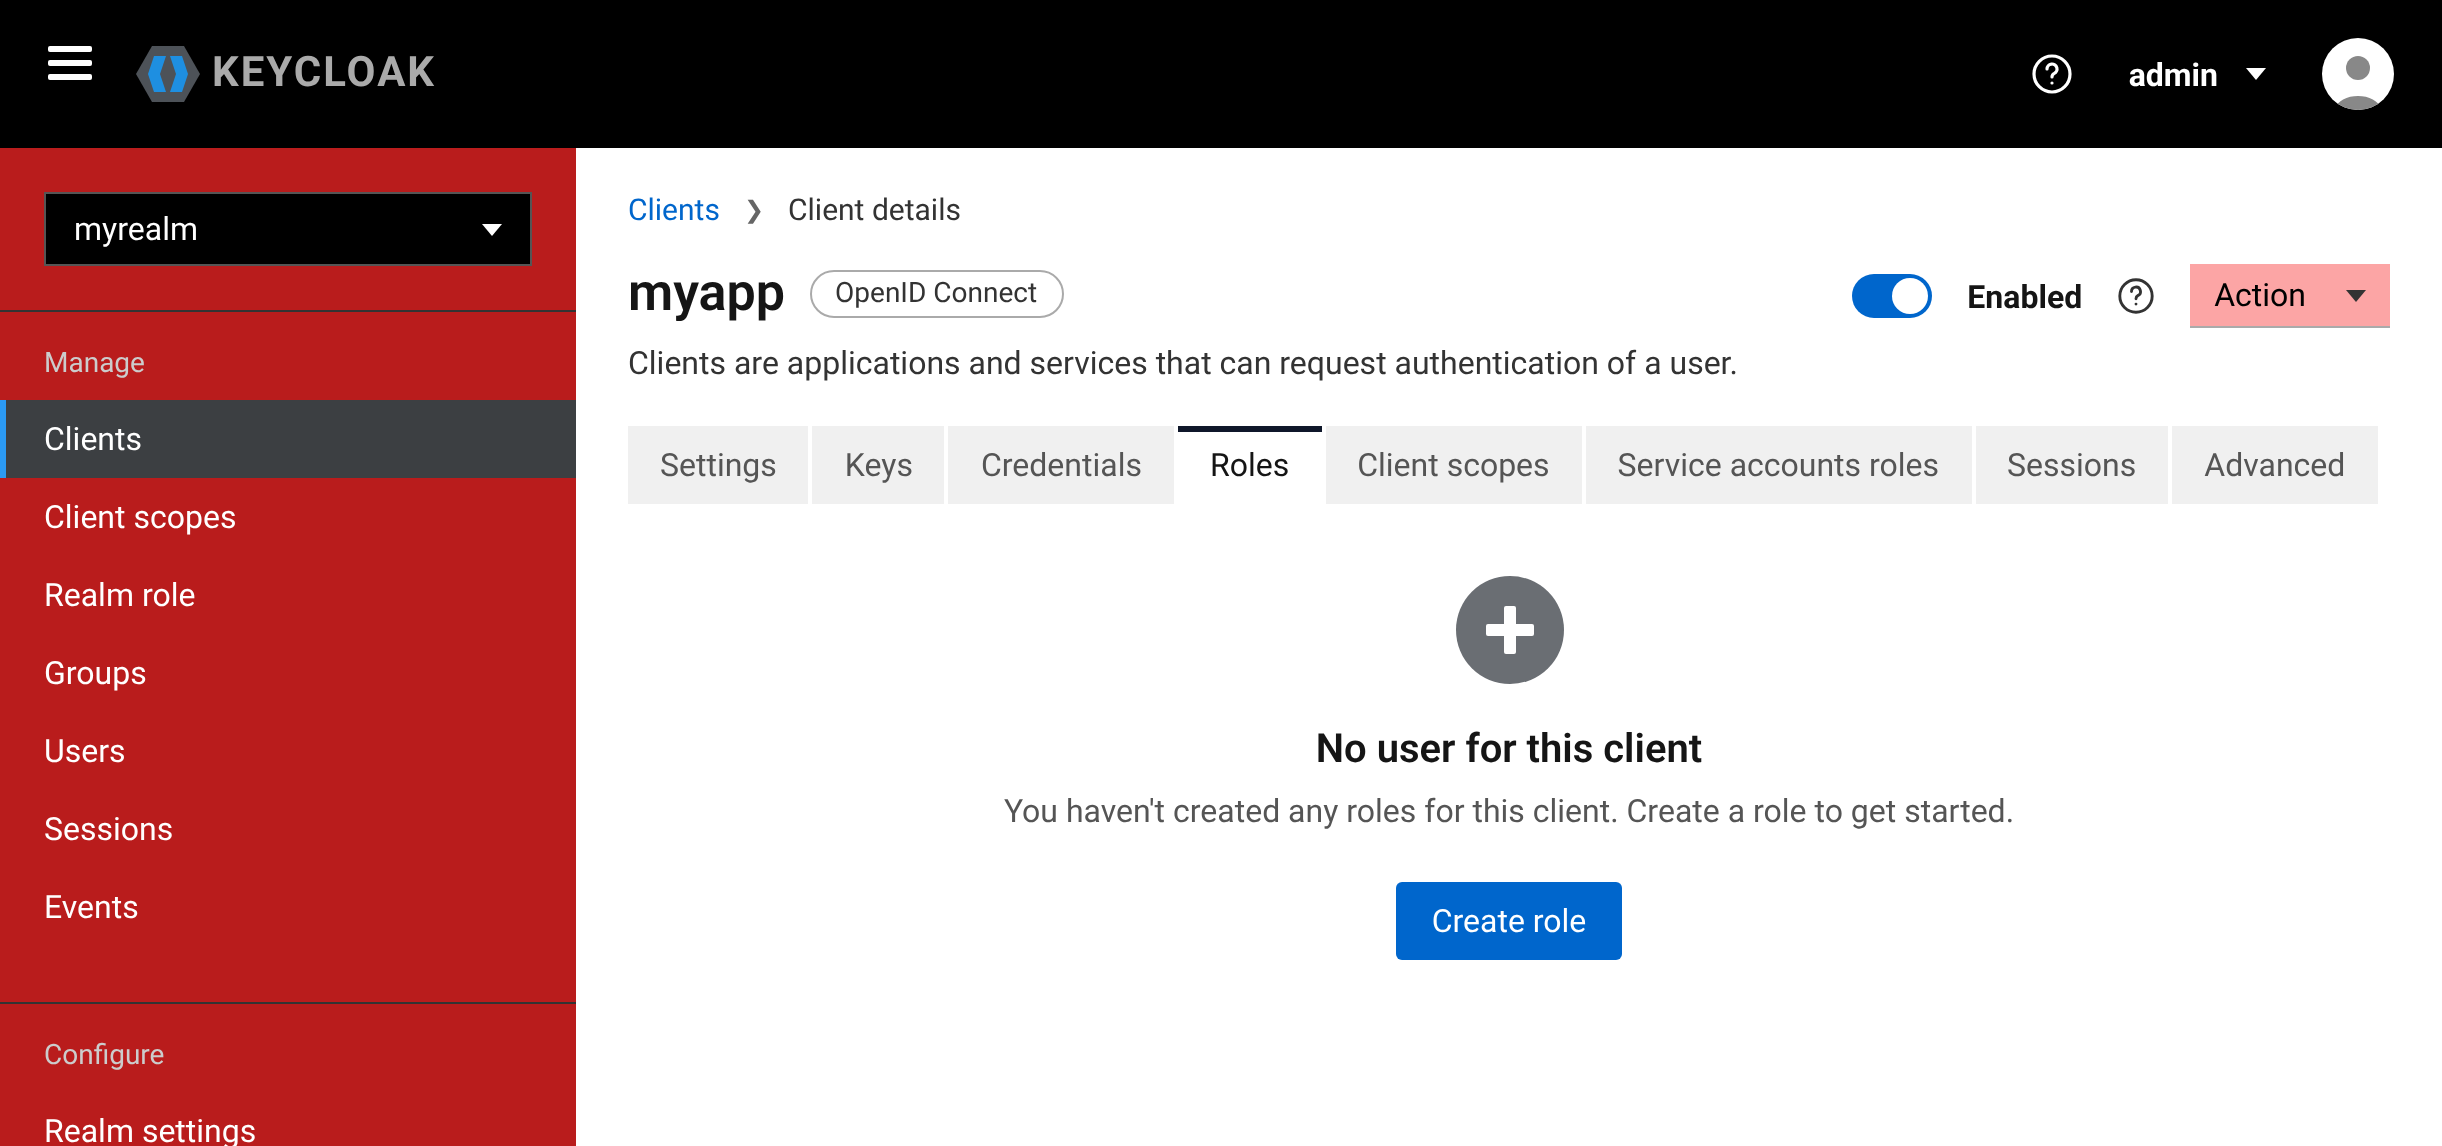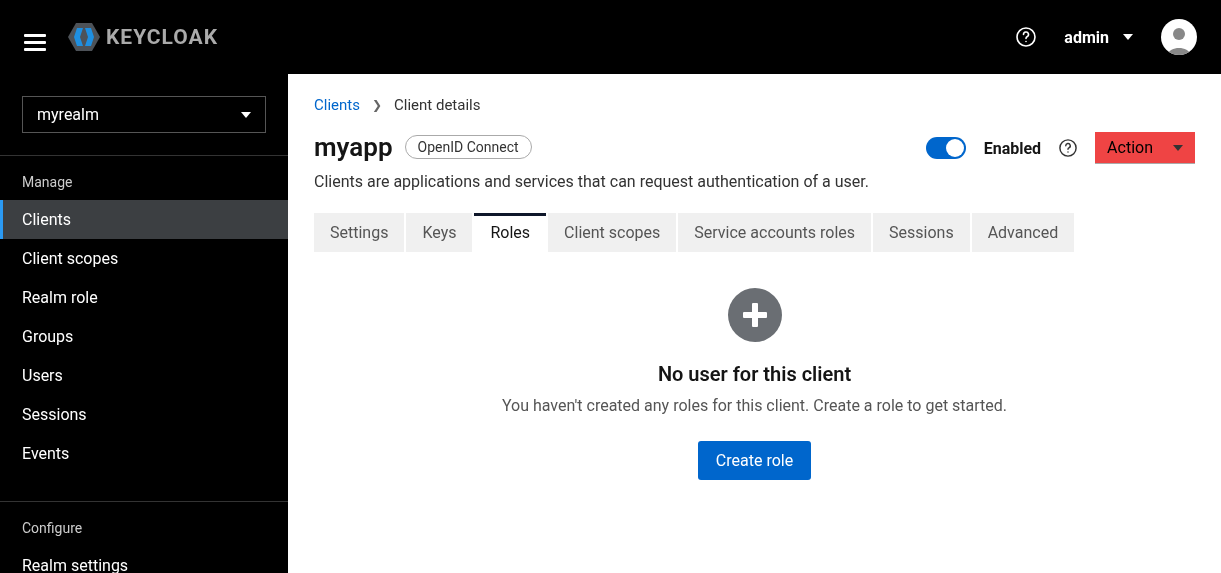--- a/index.html
+++ b/index.html
@@ -1,33 +1,33 @@
 <!DOCTYPE html>
 <html><head>
   <meta charset="utf-8">
   <style>
     * { margin: 0; padding: 0; box-sizing: border-box; font-family: -apple-system, BlinkMacSystemFont, "Segoe UI", Roboto, sans-serif; }
     body { background: #fff; width: 1221px; height: 573px; overflow: hidden; }
     
     .topbar { background: #000; height: 74px; display: flex; align-items: center; padding: 0 24px; justify-content: space-between; }
-    .topbar-left { display: flex; align-items: flex-end; gap: 22px; }
+    .topbar-left { display: flex; align-items: flex-start; gap: 22px; }
     .hamburger { display: flex; flex-direction: column; gap: 4px; cursor: pointer; }
     .hamburger span { width: 22px; height: 3px; background: #fff; border-radius: 1px; }
     .logo { display: flex; align-items: center; gap: 6px; }
     .logo-icon svg { display: block; }
     .logo-text { color: #aaa; font-weight: 700; font-size: 21px; letter-spacing: 1px; }
     .topbar-right { display: flex; align-items: center; gap: 28px; }
     .help-icon { color: #fff; display: flex; }
     .user-menu { color: #fff; font-size: 16px; display: flex; align-items: center; gap: 14px; cursor: pointer; font-weight: bold; }
     .avatar { width: 36px; height: 36px; border-radius: 50%; background: #fff; display: flex; align-items: flex-end; justify-content: center; overflow: hidden; }
     .avatar svg { display: block; }
     .caret-down { width: 0; height: 0; border-left: 5px solid transparent; border-right: 5px solid transparent; border-top: 6px solid #fff; }
     
     .container { display: flex; height: calc(100% - 74px); }
-    .sidebar { width: 288px; background: #000000; color: #fff; padding-top: 22px; overflow-y: auto; }
+    .sidebar { width: 288px; background: #b91c1c; color: #fff; padding-top: 22px; overflow-y: auto; }
     .realm-select { margin: 0 22px 22px; border: 1px solid #555; padding: 8px 14px; display: flex; justify-content: space-between; align-items: center; cursor: pointer; background: #000; }
     .realm-select span { font-size: 16px; }
     .realm-select .caret-down { border-top-color: #fff; }
     .section-divider { border-top: 1px solid #333; margin-bottom: 12px; }
     .section-header { color: #ccc; font-size: 14px; padding: 6px 22px 10px; }
     .sidebar-item { padding: 10px 22px; font-size: 16px; cursor: pointer; color: #fff; }
     .sidebar-item.active { background: #3c3f42; border-left: 3px solid #2b9af3; padding-left: 19px; }
     
     .main { flex: 1; background: #fff; padding: 22px 26px; overflow-y: auto; }
     .breadcrumb { font-size: 15px; margin-bottom: 18px; display: flex; align-items: center; gap: 12px; }
@@ -37,21 +37,21 @@
     
     .page-header { display: flex; justify-content: space-between; align-items: flex-start; margin-bottom: 8px; }
     .page-title-wrap { display: flex; align-items: center; gap: 12px; }
     .page-title { font-size: 26px; font-weight: 600; color: #151515; }
     .badge { border: 1px solid #aaa; border-radius: 20px; padding: 3px 12px; font-size: 14px; color: #333; }
     .page-actions { display: flex; align-items: center; gap: 18px; }
     .toggle { width: 40px; height: 22px; background: #06c; border-radius: 11px; position: relative; cursor: pointer; }
     .toggle .knob { position: absolute; right: 2px; top: 2px; width: 18px; height: 18px; background: #fff; border-radius: 50%; }
     .toggle-label { font-size: 16px; color: #151515; font-weight: bold; }
     .help-small { color: #333; display: flex; }
-    .action-select { border: 1px solid #aaa; border-top: none; border-left: none; border-right: none; padding: 6px 12px; display: flex; align-items: center; gap: 20px; font-size: 16px; cursor: pointer; background: #ef4444; min-width: 90px; justify-content: space-between; }
+    .action-select { border: 1px solid #aaa; border-top: none; border-left: none; border-right: none; padding: 6px 12px; display: flex; align-items: center; gap: 20px; font-size: 16px; cursor: pointer; background: #fca5a5; min-width: 90px; justify-content: space-between; }
     .action-select .caret-down { border-top-color: #333; }
     
     .subtitle { color: #333; font-size: 16px; margin-bottom: 22px; }
     
     .tabs { display: flex; gap: 2px; }
     .tab { background: #f0f0f0; padding: 10px 16px; font-size: 16px; color: #555; cursor: pointer; }
     .tab.active { background: #fff; border-top: 3px solid #0f172a; padding-top: 7px; color: #151515; }
     
     .empty-state { text-align: center; padding: 36px 20px; }
     .empty-icon { width: 54px; height: 54px; background: #6a6e73; border-radius: 50%; display: inline-flex; align-items: center; justify-content: center; margin-bottom: 20px; }
@@ -152,20 +152,21 @@
           <span class="caret-down"></span>
         </div>
       </div>
     </div>
 
     <p class="subtitle">Clients are applications and services that can request authentication of a user.</p>
 
     <div class="tabs">
       <div class="tab">Settings</div>
       <div class="tab">Keys</div>
+      <div class="tab">Credentials</div>
       <div class="tab active">Roles</div>
       <div class="tab">Client scopes</div>
       <div class="tab">Service accounts roles</div>
       <div class="tab">Sessions</div>
       <div class="tab">Advanced</div>
     </div>
 
     <div class="empty-state">
       <div class="empty-icon">
         <svg width="36" height="36" viewBox="0 0 36 36">

